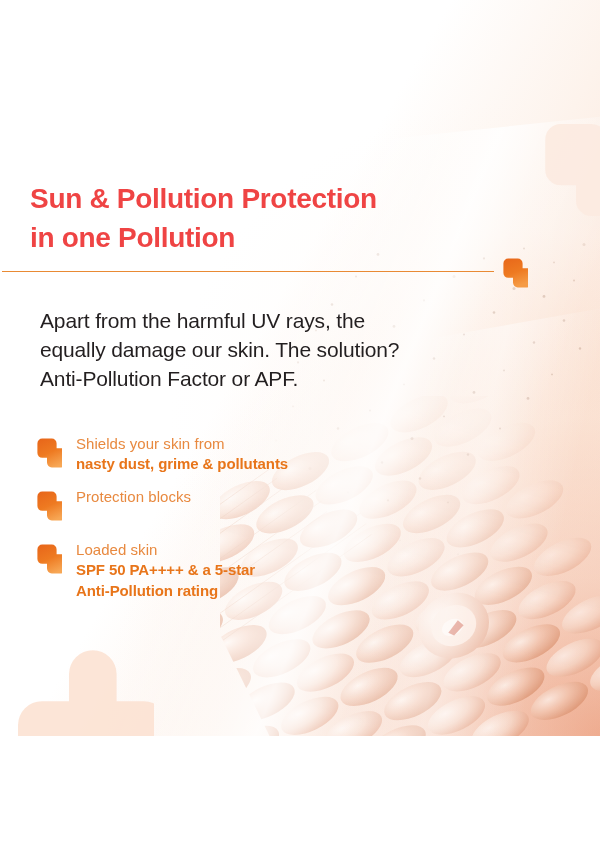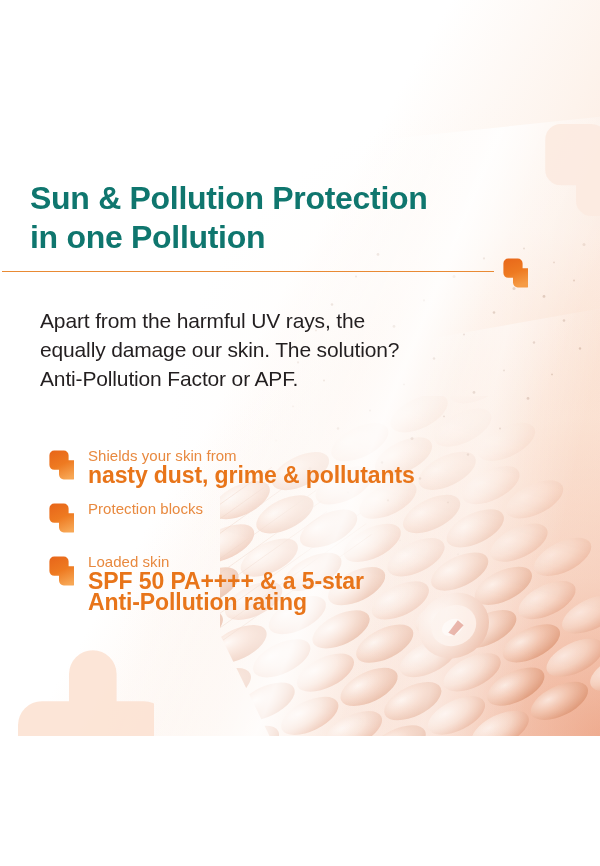--- a/index.html
+++ b/index.html
@@ -113,25 +113,25 @@
     width: 600px;
     height: 736px;
   }
 
   .headline {
     position: absolute;
     left: 30px;
     top: 179px;
     width: 470px;
     margin: 0;
-    font-size: 32px;
+    font-size: 28px;
     line-height: 39px;
     font-weight: bold;
     letter-spacing: -0.3px;
-    color: #0f766e;
+    color: #ef4444;
   }
   .headline .hl-line { display: block; }
 
   .divider-row {
     position: absolute;
     left: 2px;
     top: 262px;
     width: 540px;
     height: 34px;
   }
@@ -163,21 +163,21 @@
     letter-spacing: -0.15px;
   }
   .lede .lede-line { display: block; margin-left: 10px; }
 
   
   .benefits {
     position: absolute;
     left: 30px;
     top: 434px;
     width: 450px;
-    margin: 12px;
+    margin: 0;
     padding: 0;
     list-style: none;
   }
   .benefit {
     position: relative;
     padding-left: 46px;
     margin-bottom: 13px;
     min-height: 40px;
   }
   .benefit:last-child { margin-bottom: 0; }
@@ -191,21 +191,21 @@
   }
   .benefit-lead {
     display: block;
     font-size: 15px;
     line-height: 19px;
     color: #E8893F;
     letter-spacing: 0.05px;
   }
   .benefit-main {
     display: block;
-    font-size: 23px;
+    font-size: 15px;
     line-height: 21px;
     font-weight: bold;
     color: #E8751A;
     letter-spacing: -0.1px;
   }
   .benefit-main .bm-line { display: block; }
 </style>
 </head>
 <body>
 

